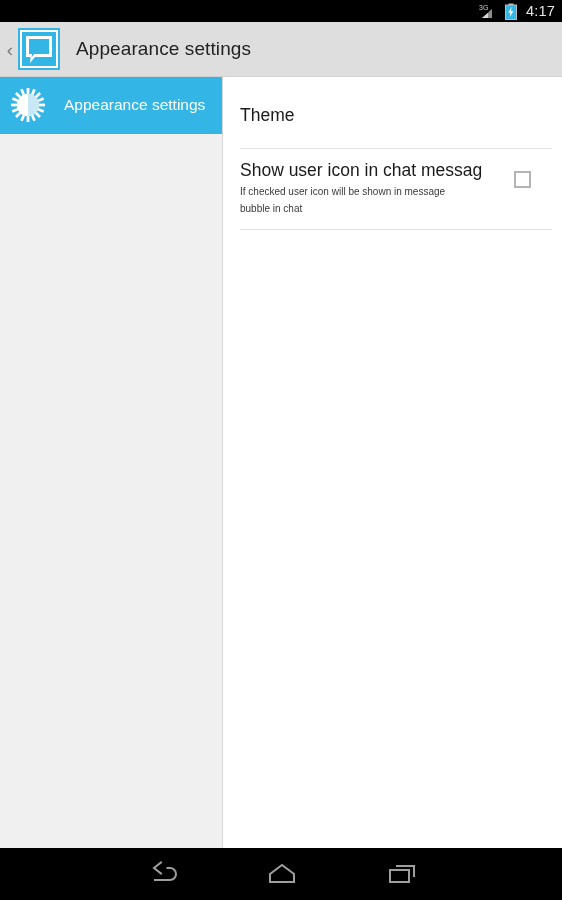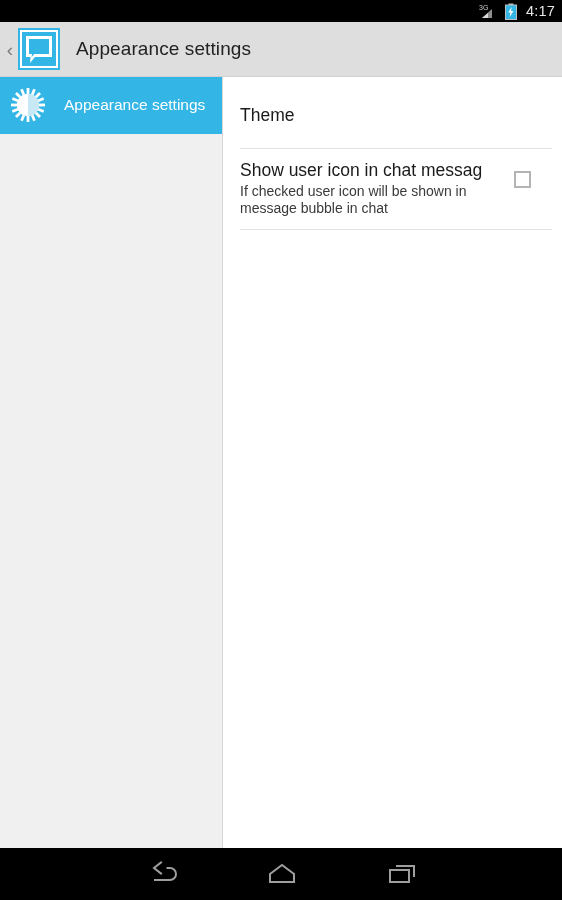--- a/index.html
+++ b/index.html
@@ -168,21 +168,21 @@
     overflow: hidden;
   }
   .pref-title {
     font-size: 17.5px;
     color: #1a1a1a;
     white-space: nowrap;
     overflow: hidden;
     line-height: 22px;
   }
   .pref-summary {
-    font-size: 14px;
+    font-size: 10px;
     color: #3a3a3a;
     line-height: 17px;
     margin-top: 2px;
     max-width: 228px;
   }
   .pref-widget {
     flex: none;
     width: 60px;
     display: flex;
     align-items: flex-start;

